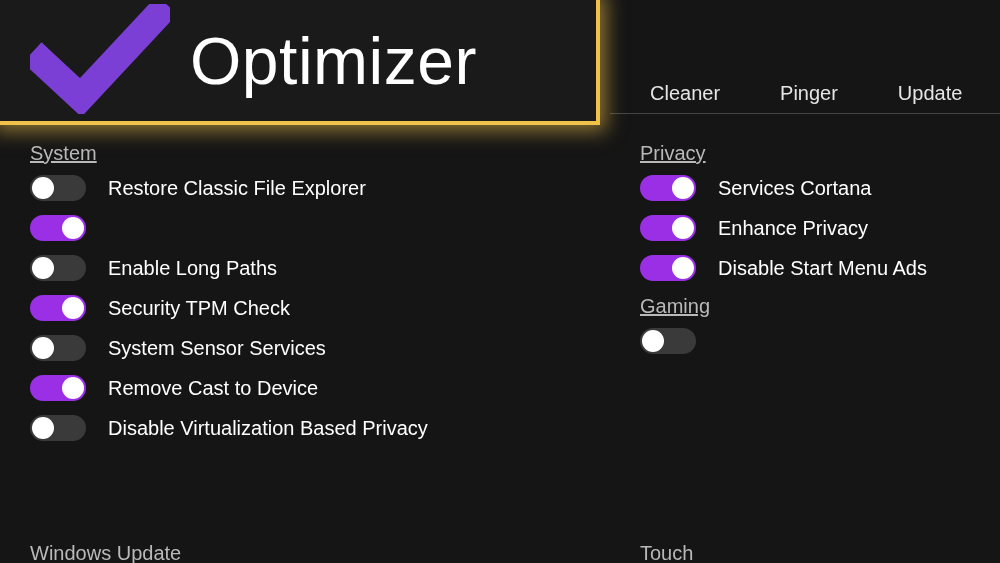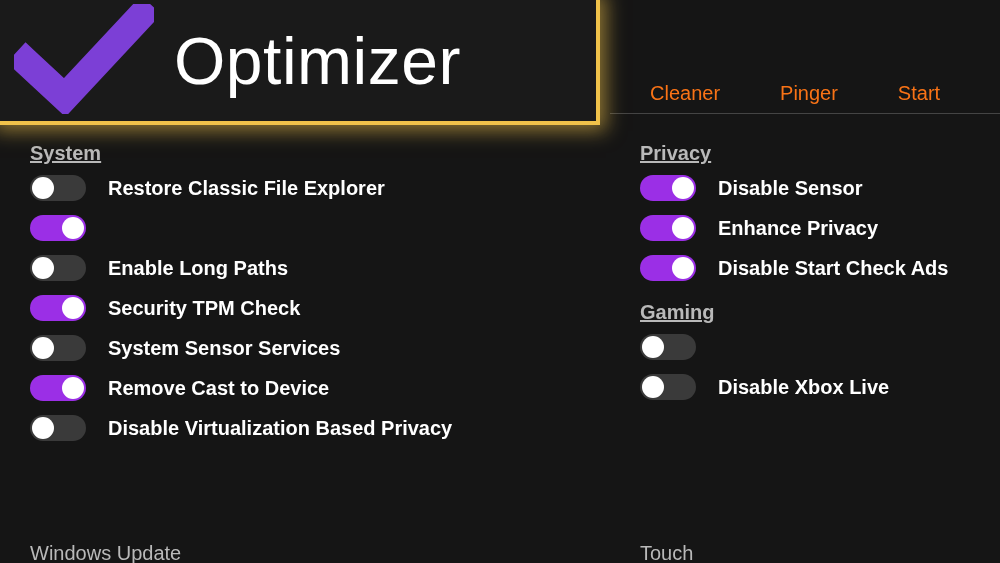--- a/index.html
+++ b/index.html
@@ -13,21 +13,21 @@
   
   .banner {
     position: absolute;
     left: 0; top: 0;
     width: 600px; height: 125px;
     background: #1a1a1a;
     border: 4px solid #f0c24a;
     box-shadow: 0 0 18px 6px rgba(240,194,74,0.55);
     border-top: none; border-left: none;
     display: flex; align-items: center;
-    padding-left: 14px;
+    padding-left: 30px;
     z-index: 5;
   }
   .banner svg { width: 140px; height: 110px; }
   .banner .title {
     font-size: 66px;
     font-weight: 300;
     color: #fff;
     margin-left: 20px;
     letter-spacing: 0.5px;
   }
@@ -37,32 +37,31 @@
     left: 610px; top: 74px;
     right: 0;
     height: 40px;
     border-bottom: 1px solid #444;
     display: flex;
     gap: 60px;
     padding-left: 40px;
     align-items: center;
   }
   .tab {
-    color: #f97316;
+    color: #e5e5e5;
     font-size: 20px;
     cursor: pointer;
   }
   
   .cols {
     position: absolute;
     left: 30px; right: 0;
     top: 136px;
     bottom: 0;
     display: flex;
-    font-weight: bold;
   }
   .col-left  { width: 610px; }
   .col-right { flex: 1; }
   .section-title {
     color: #b9b9b9;
     font-size: 20px;
     text-decoration: underline;
     margin: 6px 0 10px 0;
   }
   .opt {
@@ -108,21 +107,21 @@
     <svg viewBox="0 0 100 80">
       <polyline points="8,42 36,68 92,8" fill="none" stroke="#7c3fd6" stroke-width="20" stroke-linecap="square" stroke-linejoin="miter"></polyline>
     </svg>
   </span>
   <span class="title">Optimizer</span>
 </div>
 
 <div class="tabstrip">
   <span class="tab">Cleaner</span>
   <span class="tab">Pinger</span>
-  <span class="tab">Start</span>
+  <span class="tab">Update</span>
 </div>
 
 <div class="cols">
 
   <div class="col-left">
     <div class="section-title">System</div>
 
     <div class="opt">
       <div class="toggle">
           <div class="knob"></div>
@@ -166,45 +165,39 @@
     </div>
   </div>
 
   <div class="col-right">
     <div class="section-title">Privacy</div>
 
     <div class="opt">
       <div class="toggle on">
           <div class="knob"></div>
         </div>
-      <span class="opt-label">Disable Sensor</span>
+      <span class="opt-label">Services Cortana</span>
     </div>
     <div class="opt">
       <div class="toggle on">
           <div class="knob"></div>
         </div>
       <span class="opt-label">Enhance Privacy</span>
     </div>
     <div class="opt">
       <div class="toggle on">
           <div class="knob"></div>
         </div>
-      <span class="opt-label">Disable Start Check Ads</span>
-    </div>
-
-    <div class="section-title" style="margin-top:20px">Gaming</div>
-
-    <div class="opt">
-      <div class="toggle">
-          <div class="knob"></div>
-        </div>
-    </div>
-    <div class="opt">
-      <div class="toggle">
-          <div class="knob"></div>
-        </div>
-      <span class="opt-label">Disable Xbox Live</span>
+      <span class="opt-label">Disable Start Menu Ads</span>
+    </div>
+
+    <div class="section-title" style="margin-top:14px">Gaming</div>
+
+    <div class="opt">
+      <div class="toggle">
+          <div class="knob"></div>
+        </div>
     </div>
   </div>
 </div>
 
 <div class="partial" style="left:30px; top:542px;">Windows Update</div>
 <div class="partial" style="left:640px; top:542px;">Touch</div>
 
 </body></html>

